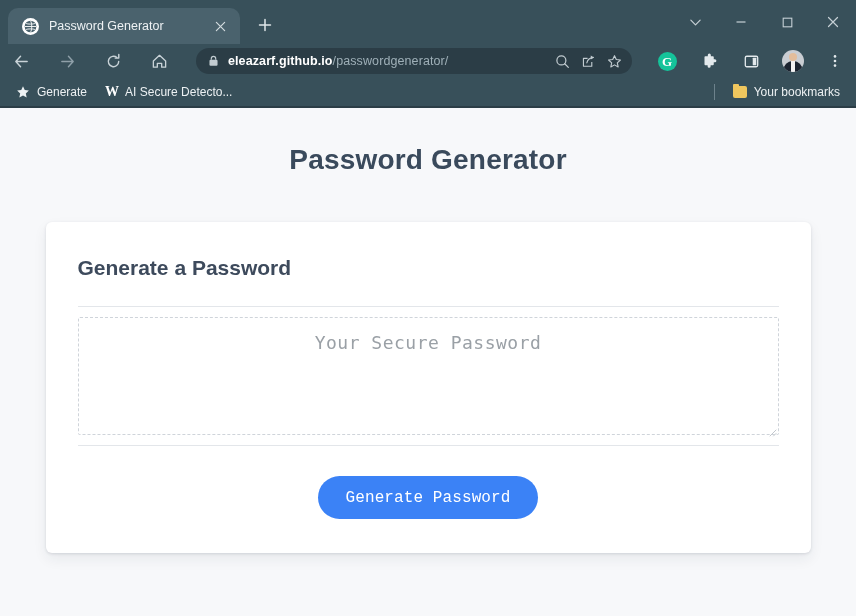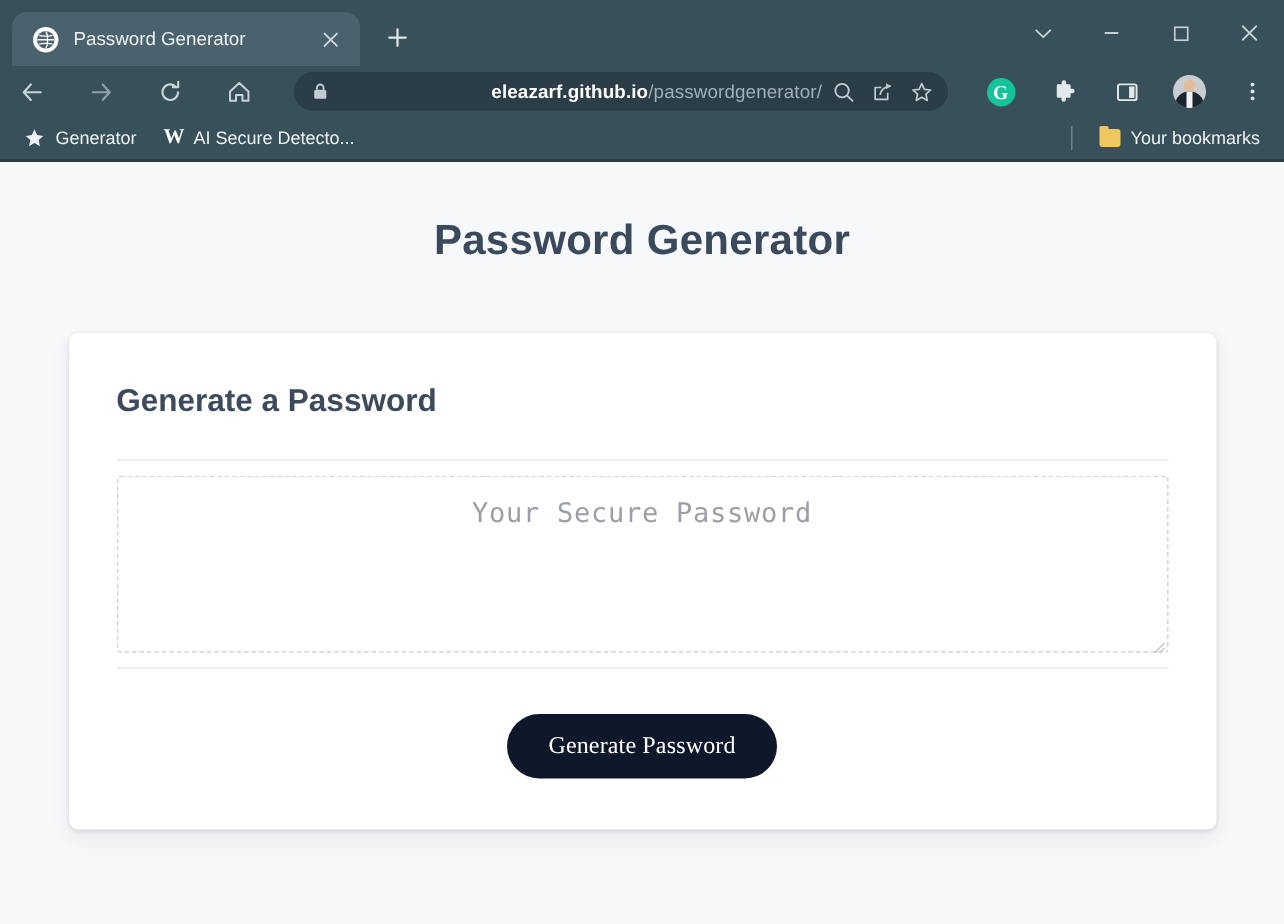--- a/index.html
+++ b/index.html
@@ -89,21 +89,20 @@
     color: #c6d0d5;
   }
 
   
   .toolbar {
     height: 34px;
     display: flex;
     align-items: center;
     padding: 0 8px 0 6px;
     gap: 16px;
-    text-align: right;
   }
 
   .navbtn {
     width: 30px; height: 30px;
     display: flex; align-items: center; justify-content: center;
     border-radius: 50%;
     color: #c9d3d8;
     flex: 0 0 auto;
   }
   .navbtn.dim { color: #8fa0a9; }
@@ -321,28 +320,28 @@
     margin: 10px 0 0 0;
   }
 
   .btn-row {
     display: flex;
     justify-content: center;
     margin-top: 30px;
   }
 
   .generate-btn {
-    background: #0f172a;
+    background: #3b82f6;
     color: #ffffff;
     border: none;
     border-radius: 26px;
     padding: 0 28px;
     height: 43px;
     font-size: 16px;
-    font-family: Liberation Serif, serif;
+    font-family: Liberation Mono, monospace;
     cursor: pointer;
     letter-spacing: 0.1px;
   }
 </style>
 </head>
 <body>
 
 <div class="browser">
 
   <div class="chrome">
@@ -485,21 +484,21 @@
     </div>
 
     <div class="bookmarks">
 
       <div class="bm">
         <span class="bm-star">
           <svg width="14" height="14" viewBox="0 0 16 16">
             <path d="M8 1.4 L10 5.8 L14.7 6.4 L11.2 9.6 L12.2 14.3 L8 11.9 L3.8 14.3 L4.8 9.6 L1.3 6.4 L6 5.8 Z" fill="currentColor"></path>
           </svg>
         </span>
-        <span>Generator</span>
+        <span>Generate</span>
       </div>
 
       <div class="bm">
         <span class="bm-w">W</span>
         <span>AI Secure Detecto...</span>
       </div>
 
       <div class="bm-spacer"></div>
       <div class="bm-divider"></div>
 

